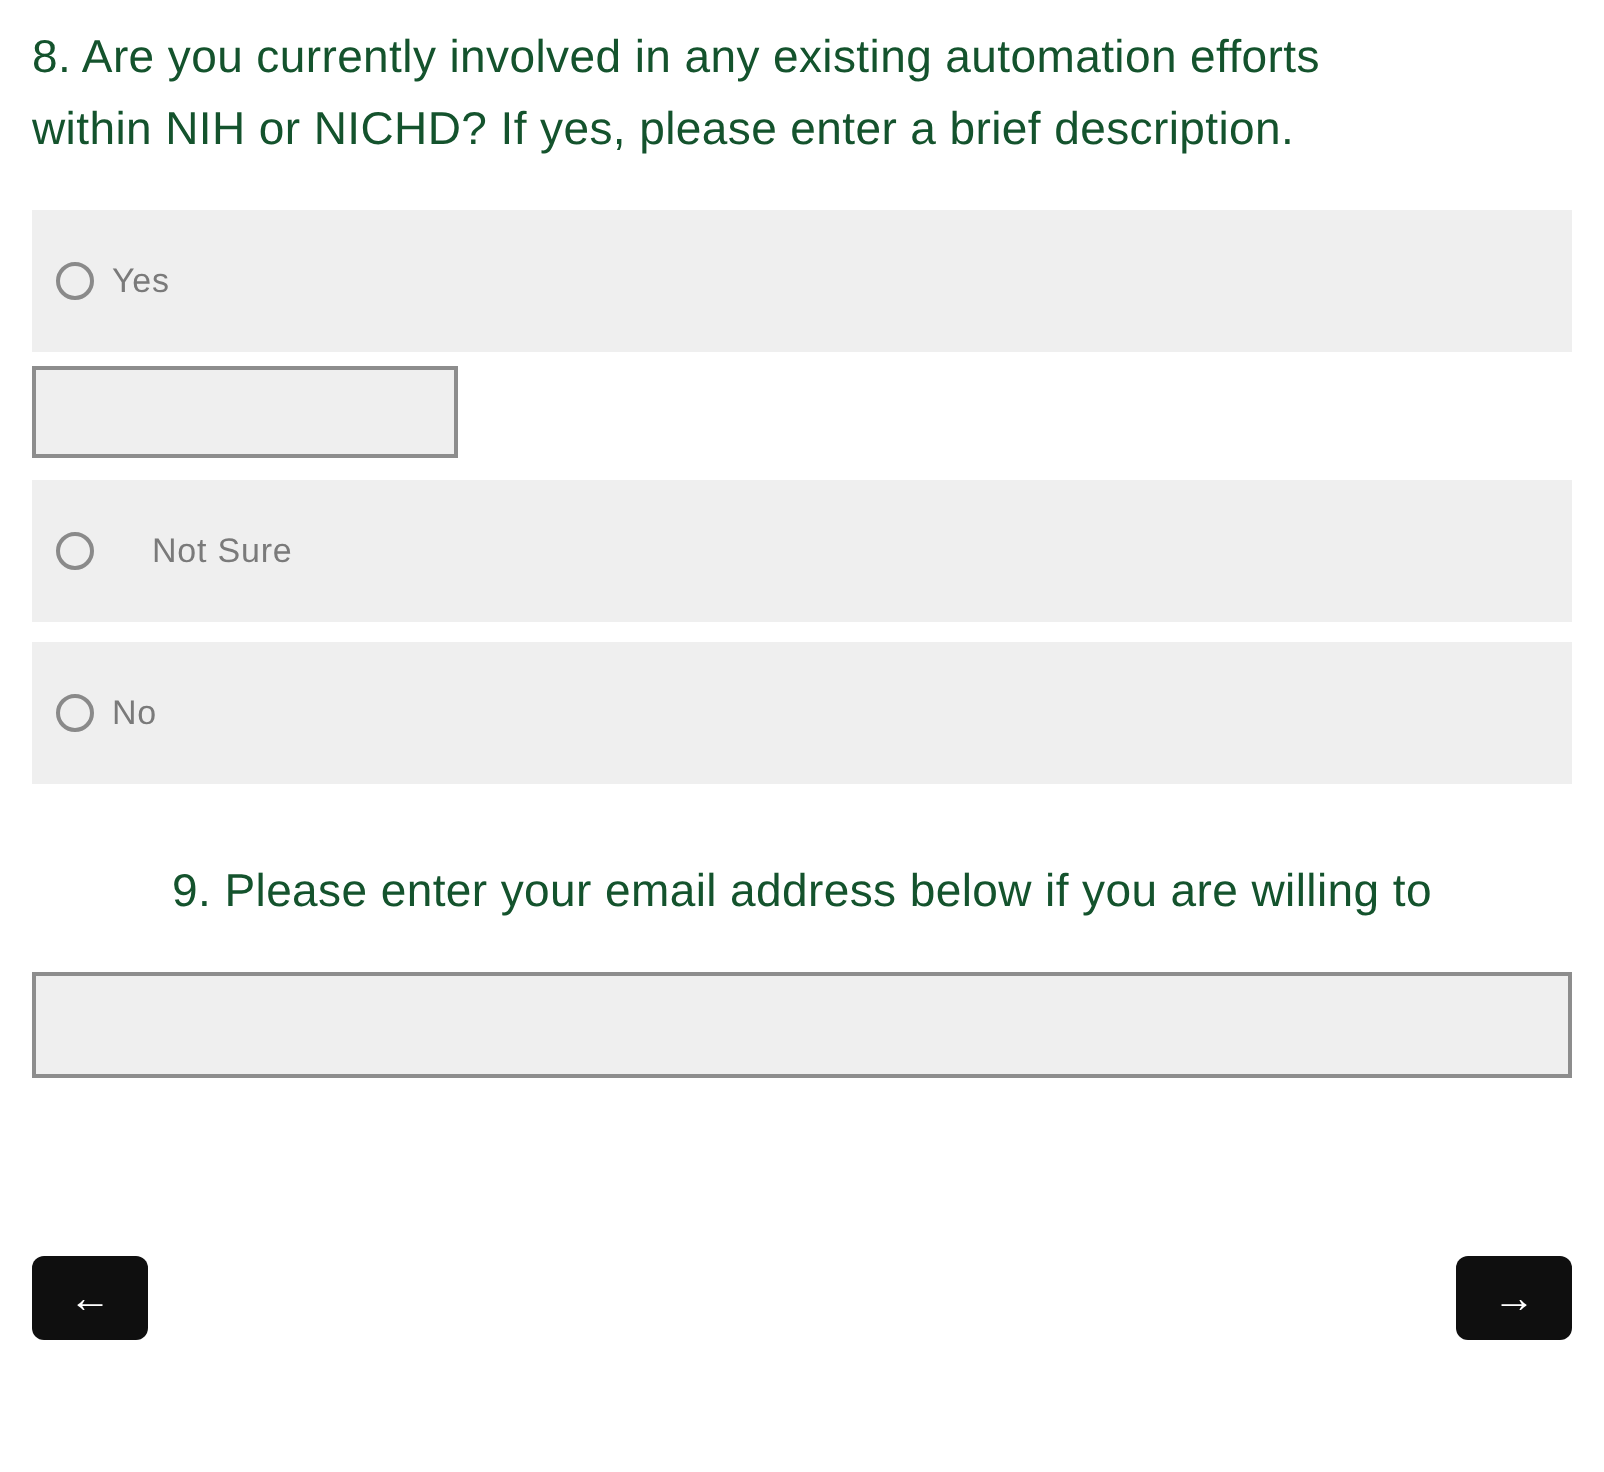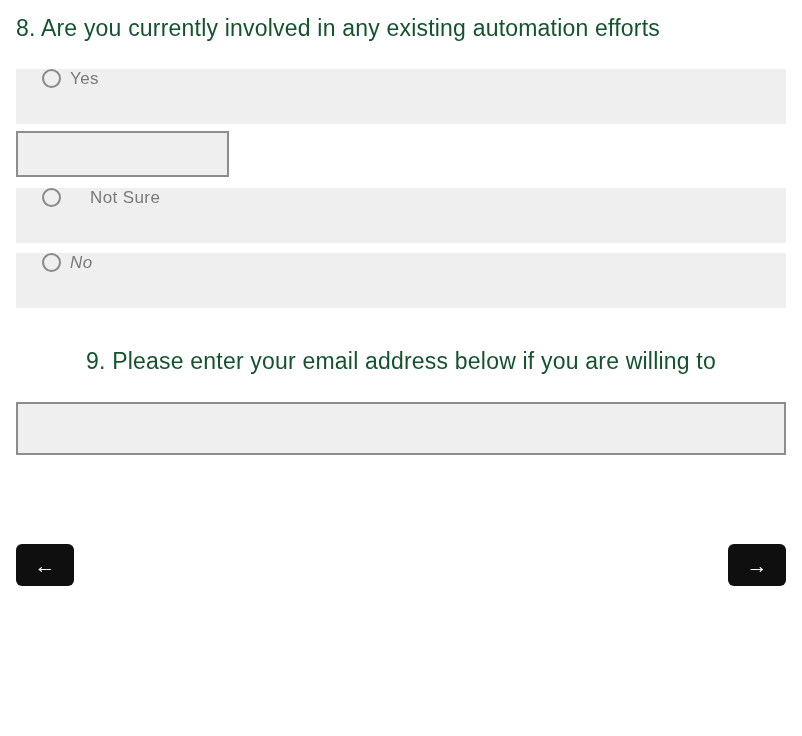--- a/index.html
+++ b/index.html
@@ -21,30 +21,29 @@
     line-height: 36px;
     letter-spacing: 0.2px;
     font-weight: 400;
   }
   .q8-title { padding-top: 10px; }
   .q9-title { margin-top: 35px; text-align: center; }
   .title-line { display: block; }
   .em-word { font-style: italic; }
 
   .option-bar {
-    height: 55px;
+    height: 71px;
     background: #efefef;
     display: flex;
-    align-items: flex-start;
+    align-items: center;
     cursor: pointer;
-    padding-left: 14px;
   }
   .option-yes    { margin-top: 23px; }
   .option-notsure{ margin-top: 11px; gap: 20px; }
-  .option-no     { margin-top: 10px; font-style: italic; }
+  .option-no     { margin-top: 10px; }
   .radio-circle {
     width: 19px;
     height: 19px;
     border: 2px solid #8a8a8a;
     border-radius: 50%;
     background: transparent;
     margin-left: 12px;
     flex: 0 0 auto;
   }
   .option-label {
@@ -101,20 +100,21 @@
     font-weight: 400;
   }
 </style>
 </head>
 <body>
 
 <div class="container">
 
   <div class="question-title q8-title">
     <span class="title-line">8. Are you currently involved in any existing automation efforts</span>
+    <span class="title-line">within NIH or NICHD? If yes, please enter a brief description.</span>
   </div>
 
   <div class="option-bar option-yes">
     <span class="radio-circle"></span>
     <span class="option-label">Yes</span>
   </div>
 
   <input type="text" class="text-input desc-input" value="" style="">
 
   <div class="option-bar option-notsure">

